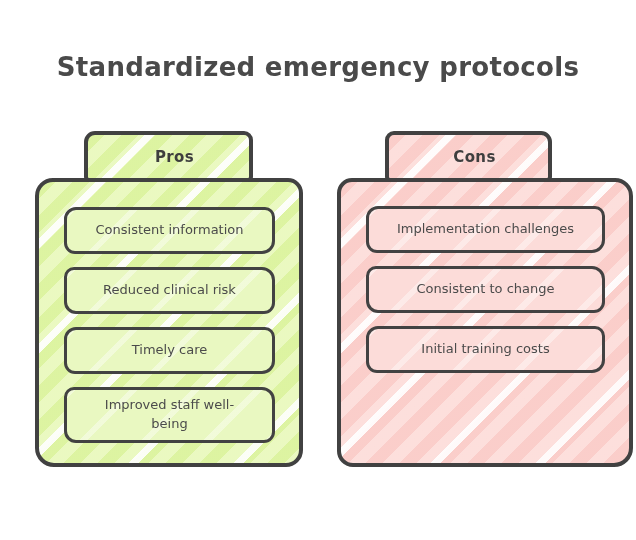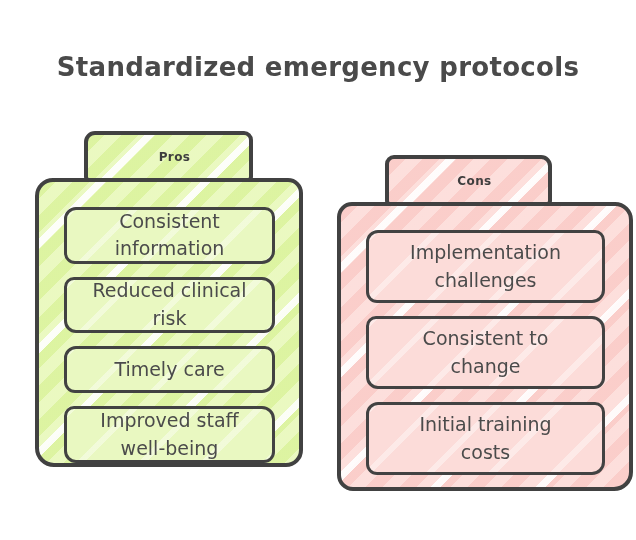--- a/index.html
+++ b/index.html
@@ -25,36 +25,35 @@
     background-color:#e2f6ab;
     background-image:
       repeating-linear-gradient(135deg, rgba(255,255,255,0) 0 40px, rgba(255,255,255,0.9) 40px 47px, rgba(255,255,255,0) 47px 74px),
       repeating-linear-gradient(135deg, rgba(219,243,158,0.75) 0 12px, rgba(237,250,200,0.75) 12px 24px);
   }
   .pink-fill {
     background-color:#fcd6d3;
     background-image:
       repeating-linear-gradient(135deg, rgba(255,255,255,0) 0 40px, rgba(255,255,255,0.9) 40px 47px, rgba(255,255,255,0) 47px 74px),
       repeating-linear-gradient(135deg, rgba(250,203,199,0.75) 0 12px, rgba(253,226,223,0.75) 12px 24px);
-    margin-top: 24px;
   }
   .green-item {
     background-color:#e9f8c1;
     background-image:repeating-linear-gradient(135deg, rgba(255,255,255,0.4) 0 6px, rgba(255,255,255,0) 6px 44px);
   }
   .pink-item {
     background-color:#fcdcd9;
     background-image:repeating-linear-gradient(135deg, rgba(255,255,255,0.4) 0 6px, rgba(255,255,255,0) 6px 44px);
   }
   
   .tab {
     position:absolute;
     display:flex; align-items:center; justify-content:center;
     border:4px solid #414141;
-    font-size:12px; font-weight:bold;
+    font-size:15px; font-weight:bold;
     color:#3e3e3e;
     letter-spacing:0.4px;
     z-index:2;
     padding-left:12px;
   }
   .body {
     position:absolute;
     border:4px solid #414141;
     display:flex; flex-direction:column;
     gap:13px;
@@ -63,21 +62,21 @@
   #pros-tab  { left:84px;  top:131px; width:169px; height:51px; border-radius:11px 9px 5px 5px; }
   #pros-body { left:35px;  top:178px; width:268px; height:289px; padding:25px 24px 0 25px; border-radius:18px 15px 17px 19px; }
   #cons-tab  { left:385px; top:131px; width:167px; height:51px; border-radius:9px 11px 5px 5px; }
   #cons-body { left:337px; top:178px; width:296px; height:289px; padding:24px 24px 0 25px; border-radius:15px 18px 19px 16px; }
   .item {
     border:3.5px solid #424242;
     min-height:47px;
     display:flex; align-items:center; justify-content:center;
     text-align:center;
     padding:6px 22px;
-    font-size:19px;
+    font-size:13px;
     line-height:1.45;
     color:#4b4b4b;
   }
   .item span { display:inline-block; max-width:186px; }
   .item:nth-child(odd)  { border-radius:12px 10px 13px 11px; }
   .item:nth-child(even) { border-radius:10px 13px 11px 12px; }
 </style>
 </head>
 <body>
 

